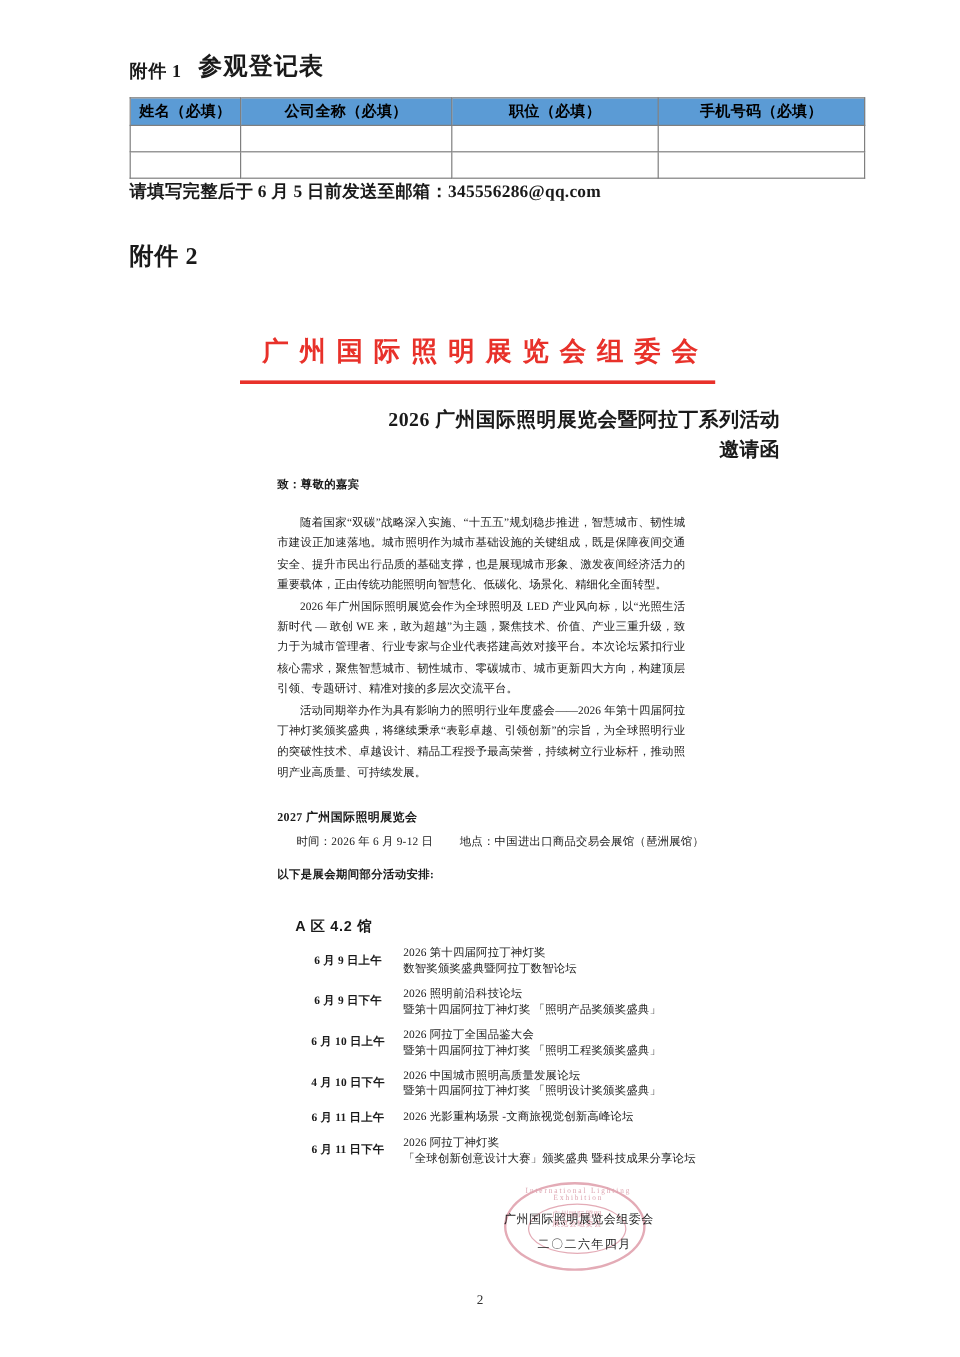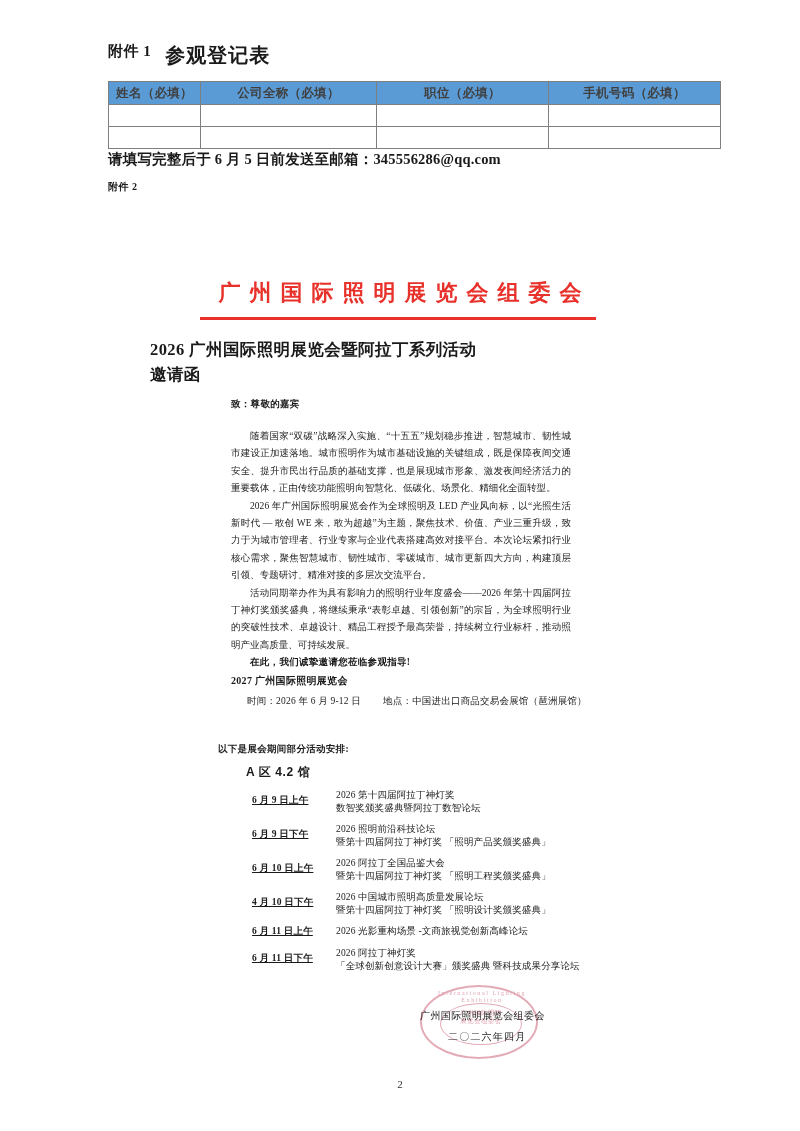--- a/index.html
+++ b/index.html
@@ -22,21 +22,21 @@
     background: #ffffff;
   }
 
   
   .attach1-heading {
     position: absolute;
     left: 108px;
     top: 42px;
     white-space: nowrap;
     display: flex;
-    align-items: flex-start;
+    align-items: flex-end;
   }
   .attach1-heading .label {
     font-size: 15px;
     font-weight: bold;
     letter-spacing: 0.5px;
   }
   .attach1-heading .title {
     font-size: 20px;
     font-weight: bold;
     margin-left: 14px;
@@ -57,21 +57,21 @@
     border: 1px solid #7f7f7f;
     padding: 0;
     margin: 0;
   }
   table.reg-table th {
     background: #5b9bd5;
     height: 22px;
     font-family: "Liberation Sans", "DejaVu Sans", sans-serif;
     font-size: 12.5px;
     font-weight: bold;
-    color: #404040;
+    color: #000000;
     text-align: center;
     vertical-align: middle;
     letter-spacing: 0.3px;
   }
   table.reg-table td {
     height: 21px;
     background: #ffffff;
   }
   .col-1 { width: 92px; }
   .col-2 { width: 176px; }
@@ -85,22 +85,22 @@
     font-size: 14.5px;
     font-weight: bold;
     letter-spacing: 0.2px;
     white-space: nowrap;
   }
 
   
   .attach2-heading {
     position: absolute;
     left: 108px;
-    top: 180px;
-    font-size: 10px;
+    top: 200px;
+    font-size: 20px;
     font-weight: bold;
     letter-spacing: 0.5px;
   }
 
   .letterhead {
     position: absolute;
     left: 200px;
     top: 278px;
     width: 400px;
     text-align: center;
@@ -119,21 +119,21 @@
     height: 3px;
     background: #e8312a;
     width: 396px;
   }
 
   .letter-title {
     position: absolute;
     left: 150px;
     top: 337px;
     width: 500px;
-    text-align: left;
+    text-align: right;
     font-size: 16.5px;
     font-weight: bold;
     line-height: 25px;
     letter-spacing: 0.4px;
   }
 
   .body-wrap {
     position: absolute;
     left: 231px;
     top: 398px;
@@ -177,26 +177,25 @@
     font-size: 9.5px;
     margin-top: 7px;
     letter-spacing: 0.2px;
     white-space: nowrap;
     margin-left: 16px;
   }
   .event-meta .gap { display: inline-block; width: 22px; }
 
   .sched-intro {
     position: absolute;
-    left: 218px;
+    left: 231px;
     top: 723px;
     font-size: 9.5px;
     font-weight: bold;
     letter-spacing: 0.3px;
-    margin-top: 20px;
   }
 
   .hall-heading {
     position: absolute;
     left: 246px;
     top: 764px;
     font-size: 12px;
     font-weight: bold;
     font-family: "Liberation Sans", "DejaVu Sans", sans-serif;
     letter-spacing: 0.6px;
@@ -213,26 +212,25 @@
     display: flex;
     align-items: flex-start;
     margin-bottom: 9px;
   }
   .sched-row:last-child { margin-bottom: 2px; }
   .sched-time {
     width: 76px;
     flex: 0 0 76px;
     font-size: 9.5px;
     font-weight: bold;
-    text-align: left;
+    text-align: center;
     padding-right: 8px;
     letter-spacing: 0.2px;
     white-space: nowrap;
     padding-top: 5px;
-    text-decoration: underline;
   }
   .sched-time.one-line { padding-top: 0px; }
   .sched-desc {
     flex: 1 1 auto;
     font-size: 9.5px;
     line-height: 12.5px;
     letter-spacing: 0.15px;
   }
   .sched-desc .l2 { display: block; }
 
@@ -370,21 +368,20 @@
   <div class="letter-title">
     <div>2026 广州国际照明展览会暨阿拉丁系列活动</div>
     <div>邀请函</div>
   </div>
 
   <div class="body-wrap">
     <div class="salutation">致：尊敬的嘉宾</div>
     <p class="para">随着国家“双碳”战略深入实施、“十五五”规划稳步推进，智慧城市、韧性城市建设正加速落地。城市照明作为城市基础设施的关键组成，既是保障夜间交通安全、提升市民出行品质的基础支撑，也是展现城市形象、激发夜间经济活力的重要载体，正由传统功能照明向智慧化、低碳化、场景化、精细化全面转型。</p>
     <p class="para">2026 年广州国际照明展览会作为全球照明及 LED 产业风向标，以“光照生活新时代 — 敢创 WE 来，敢为超越”为主题，聚焦技术、价值、产业三重升级，致力于为城市管理者、行业专家与企业代表搭建高效对接平台。本次论坛紧扣行业核心需求，聚焦智慧城市、韧性城市、零碳城市、城市更新四大方向，构建顶层引领、专题研讨、精准对接的多层次交流平台。</p>
     <p class="para">活动同期举办作为具有影响力的照明行业年度盛会——2026 年第十四届阿拉丁神灯奖颁奖盛典，将继续秉承“表彰卓越、引领创新”的宗旨，为全球照明行业的突破性技术、卓越设计、精品工程授予最高荣誉，持续树立行业标杆，推动照明产业高质量、可持续发展。</p>
-    <div class="invite-line">在此，我们诚挚邀请您莅临参观指导!</div>
   </div>
 
   <div class="event-block">
     <div class="event-name">2027 广州国际照明展览会</div>
     <div class="event-meta">
       <span>时间：</span><span>2026 年 6 月 9-12 日</span><span class="gap"></span><span>地点：</span><span>中国进出口商品交易会展馆（琶洲展馆）</span>
     </div>
   </div>
 
   <div class="sched-intro">以下是展会期间部分活动安排:</div>

